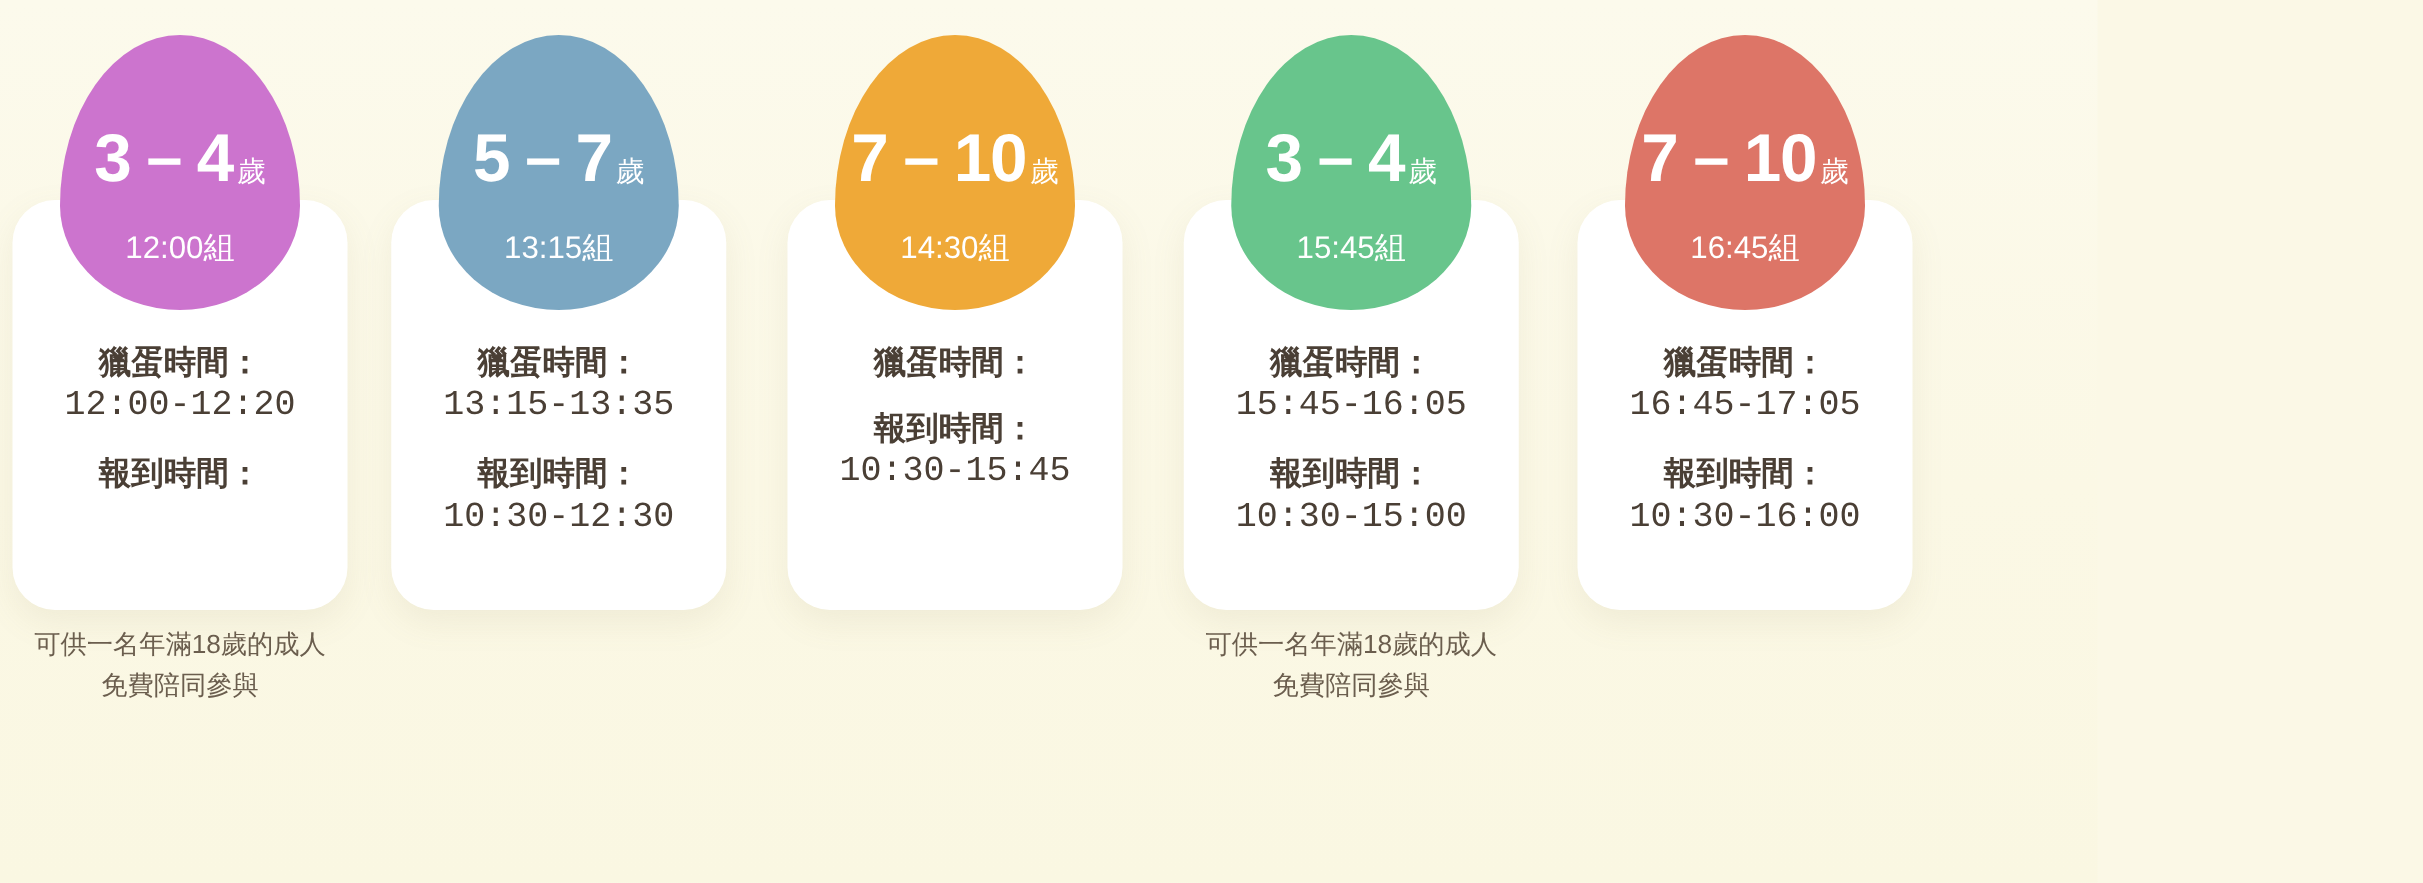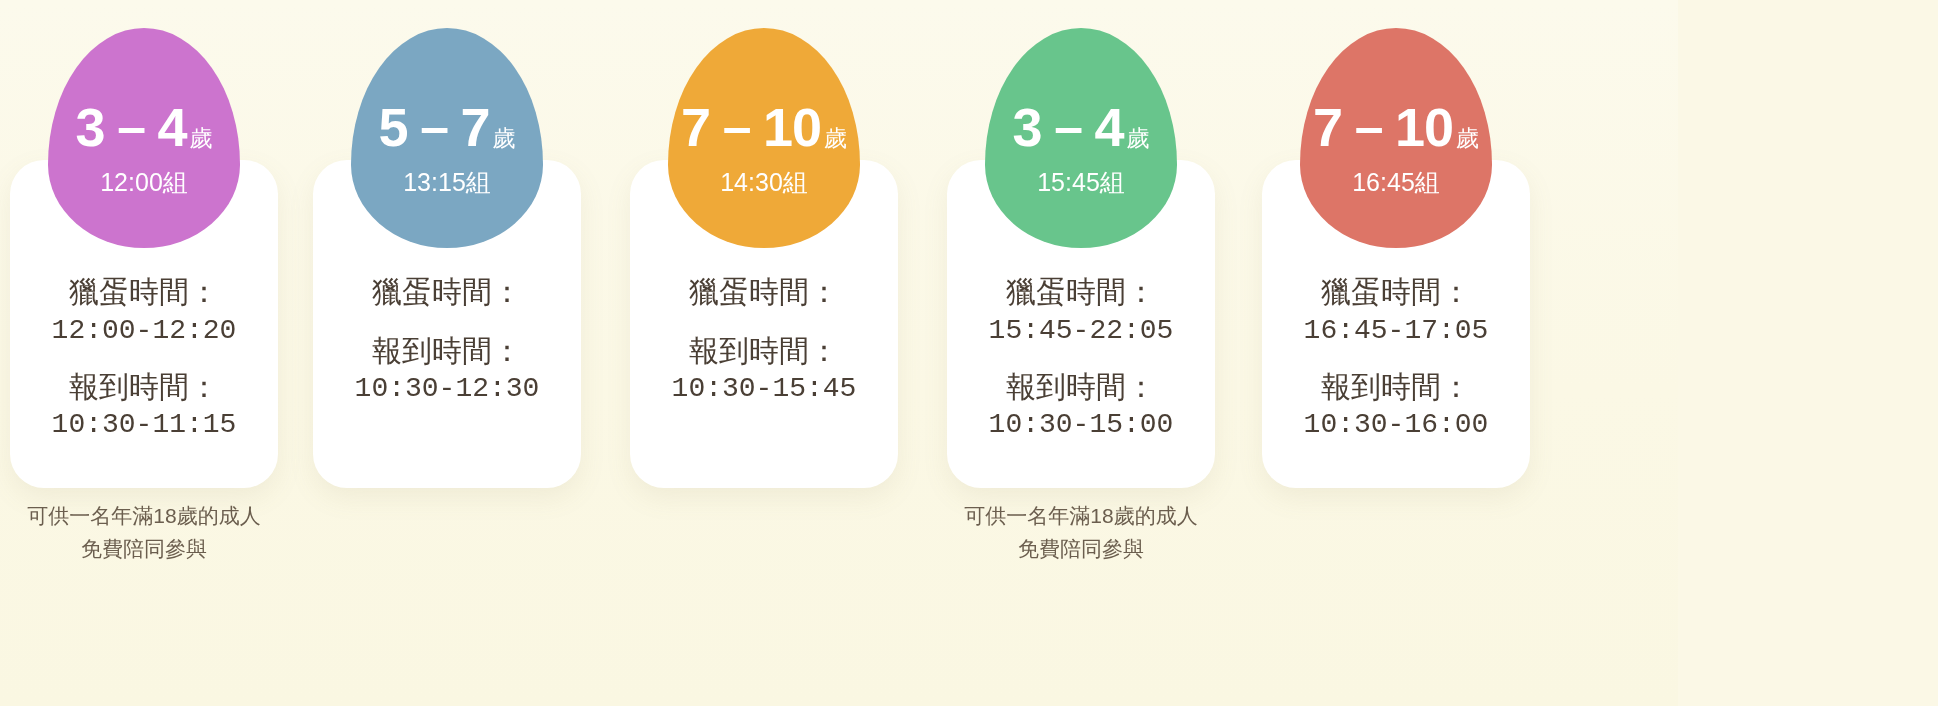--- a/index.html
+++ b/index.html
@@ -67,38 +67,38 @@
     font-size:23px;
     font-weight:500;
     margin-left:3px;
     letter-spacing:0;
   }
   .egg-group{
     color:#fff;
     font-size:25px;
     font-weight:400;
     line-height:1;
-    margin-top:16px;
+    margin-top:32px;
     white-space:nowrap;
   }
 
   
   .card-body{
     position:absolute;
     left:0;
     top:272px;           
     width:268px;
     text-align:center;
     color:#4A3F35;
     z-index:4;
   }
   .row-label{
-    font-size:30px;
+    font-size:26px;
     line-height:1.35;
-    font-weight:400;
+    font-weight:700;
     color:#4A3F35;
     white-space:nowrap;
   }
   .row-value{
     font-size:28px;
     line-height:1.3;
     font-weight:400;
     color:#4A3F35;
     white-space:nowrap;
     font-family:Liberation Mono, monospace;
@@ -130,38 +130,38 @@
           <span>3－4</span>
           <span class="suffix">歲</span>
         </div>
         <div class="egg-group">12:00組</div>
       </div>
       <div class="card-body">
         <div class="row-label">獵蛋時間：</div>
         <div class="row-value">12:00-12:20</div>
         <div class="gap"></div>
         <div class="row-label">報到時間：</div>
-        <div class="row-value">10:30-11:15</div>
       </div>
       <div class="caption">
         <span class="cl">可供一名年滿18歲的成人</span>
         <span class="cl">免費陪同參與</span>
       </div>
     </div>
     <div class="card-slot" style="left: 313px;">
       <div class="card"></div>
       <div class="egg" style="background: rgb(123, 167, 194);">
         <div class="egg-age">
           <span>5－7</span>
           <span class="suffix">歲</span>
         </div>
         <div class="egg-group">13:15組</div>
       </div>
       <div class="card-body">
         <div class="row-label">獵蛋時間：</div>
+        <div class="row-value">13:15-13:35</div>
         <div class="gap"></div>
         <div class="row-label">報到時間：</div>
         <div class="row-value">10:30-12:30</div>
       </div>
     </div>
     <div class="card-slot" style="left: 630px;">
       <div class="card"></div>
       <div class="egg" style="background: rgb(239, 169, 56);">
         <div class="egg-age">
           <span>7－10</span>
@@ -180,21 +180,21 @@
       <div class="card"></div>
       <div class="egg" style="background: rgb(104, 197, 140);">
         <div class="egg-age">
           <span>3－4</span>
           <span class="suffix">歲</span>
         </div>
         <div class="egg-group">15:45組</div>
       </div>
       <div class="card-body">
         <div class="row-label">獵蛋時間：</div>
-        <div class="row-value">15:45-22:05</div>
+        <div class="row-value">15:45-16:05</div>
         <div class="gap"></div>
         <div class="row-label">報到時間：</div>
         <div class="row-value">10:30-15:00</div>
       </div>
       <div class="caption">
         <span class="cl">可供一名年滿18歲的成人</span>
         <span class="cl">免費陪同參與</span>
       </div>
     </div>
     <div class="card-slot" style="left: 1262px;">

